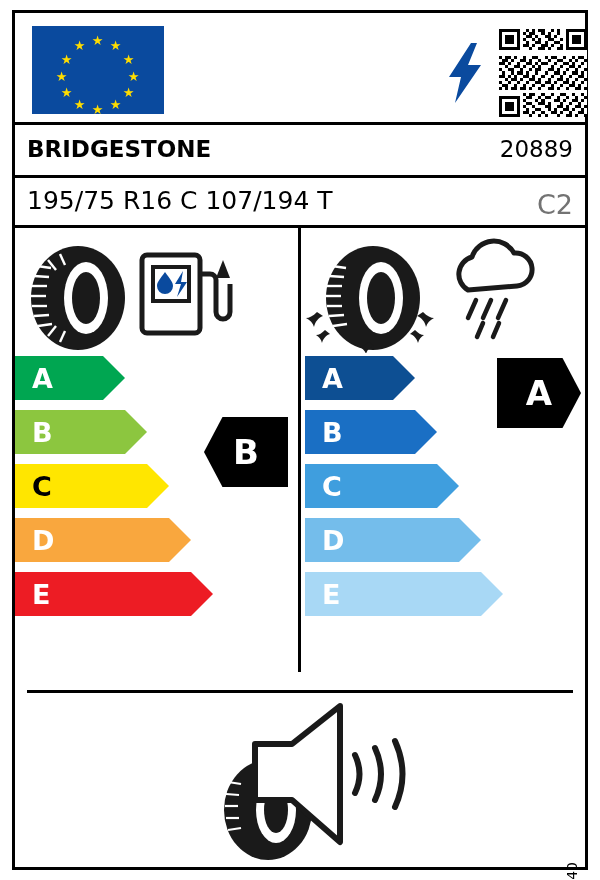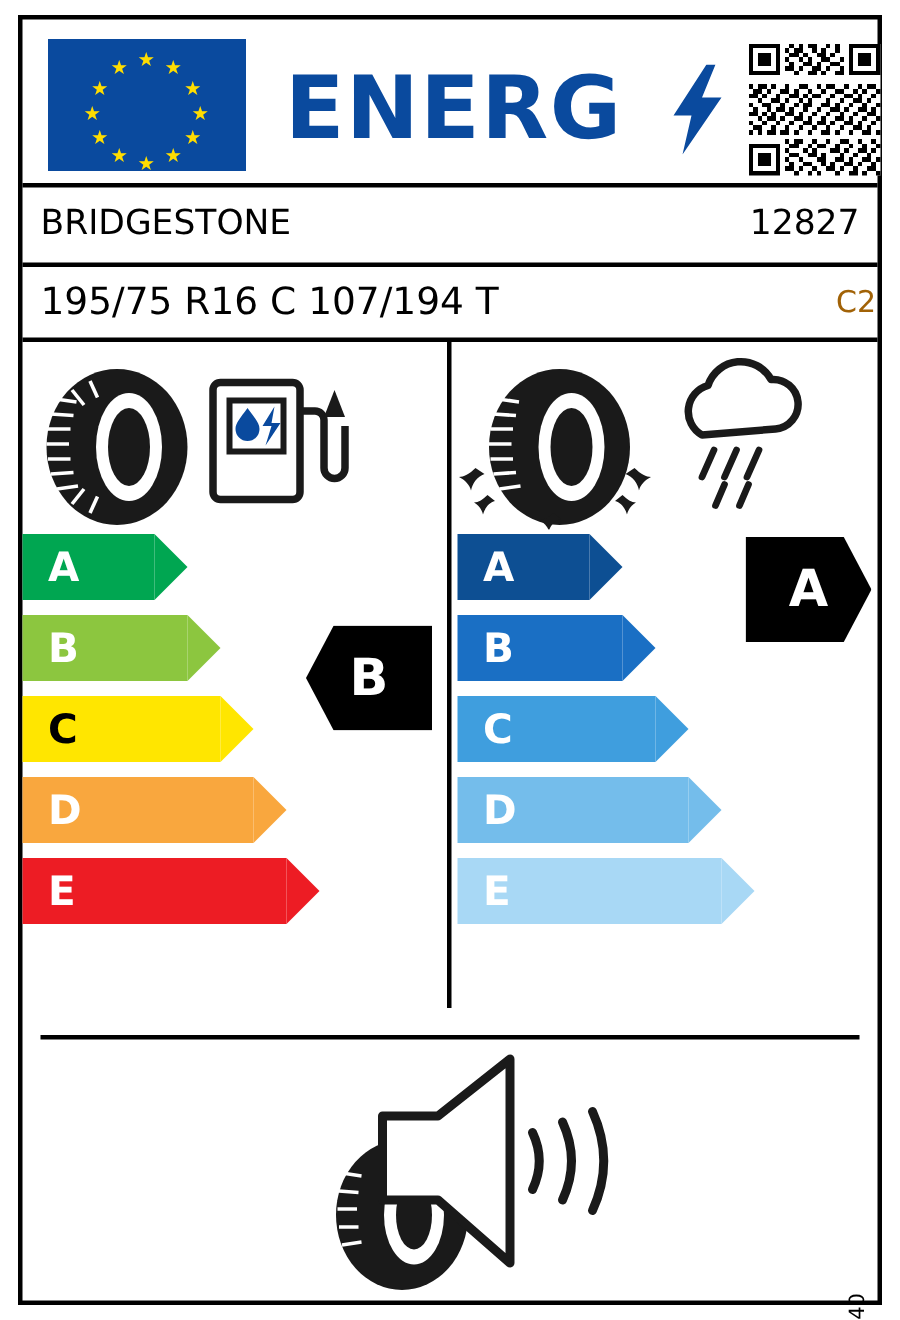--- a/index.html
+++ b/index.html
@@ -83,43 +83,43 @@
   .rule {
     position: absolute;
     background: #000;
     height: 3px;
   }
   .brand {
     position: absolute;
     left: 27px;
     top: 136px;
     font-size: 23px;
-    font-weight: normal;
+    font-weight: bold;
     color: #000;
   }
   .model {
     position: absolute;
     right: 27px;
     top: 136px;
     font-size: 23px;
     color: #000;
   }
   .tyre-size {
     position: absolute;
     left: 27px;
     top: 186px;
     font-size: 25px;
     color: #000;
   }
   .tyre-class {
     position: absolute;
-    right: 16px;
+    right: 27px;
     top: 189px;
-    font-size: 20px;
-    color: #a16207;
+    font-size: 27px;
+    color: #737373;
   }
 
   
   .vdivider {
     position: absolute;
     left: 298px;
     top: 228px;
     width: 3px;
     height: 444px;
     background: #000;
@@ -233,21 +233,20 @@
       <span class="star" style="left:90px; top:27px;">★</span>
       <span class="star" style="left:23px; top:44px;">★</span>
       <span class="star" style="left:95px; top:44px;">★</span>
       <span class="star" style="left:28px; top:60px;">★</span>
       <span class="star" style="left:90px; top:60px;">★</span>
       <span class="star" style="left:41px; top:72px;">★</span>
       <span class="star" style="left:77px; top:72px;">★</span>
       <span class="star" style="left:59px; top:77px;">★</span>
     </div>
 
-    <div class="energy-word">ENERG</div>
 
     <svg class="bolt" viewBox="0 0 36 60">
       <polygon points="24,0 2,34 14,34 8,60 34,22 21,22 30,0" fill="#0a4a9e"></polygon>
     </svg>
 
     <svg class="qr" viewBox="0 0 29 29" shape-rendering="crispEdges">
       <rect width="29" height="29" fill="#fff"></rect>
       <g fill="#000">
         <rect x="0" y="0" width="7" height="7"></rect>
           <rect x="1" y="1" width="5" height="5" fill="#fff"></rect>
@@ -453,21 +452,21 @@
           <rect x="19" y="28" width="1" height="1"></rect>
           <rect x="22" y="28" width="2" height="1"></rect>
           <rect x="25" y="28" width="1" height="1"></rect>
           <rect x="28" y="28" width="1" height="1"></rect>
       </g>
     </svg>
   </div>
 
   <div class="rule" style="left:15px; top:122px; width:570px;"></div>
   <div class="brand">BRIDGESTONE</div>
-  <div class="model">12827</div>
+  <div class="model">20889</div>
   <div class="rule" style="left:15px; top:175px; width:570px;"></div>
   <div class="tyre-size">195/75 R16 C 107/194 T</div>
   <div class="tyre-class">C2</div>
   <div class="rule" style="left:15px; top:225px; width:570px;"></div>
 
   <div class="vdivider"></div>
 
   <div class="panel panel-left">
     <div class="icon-box">
       <svg width="230" height="115" viewBox="0 0 230 115">

